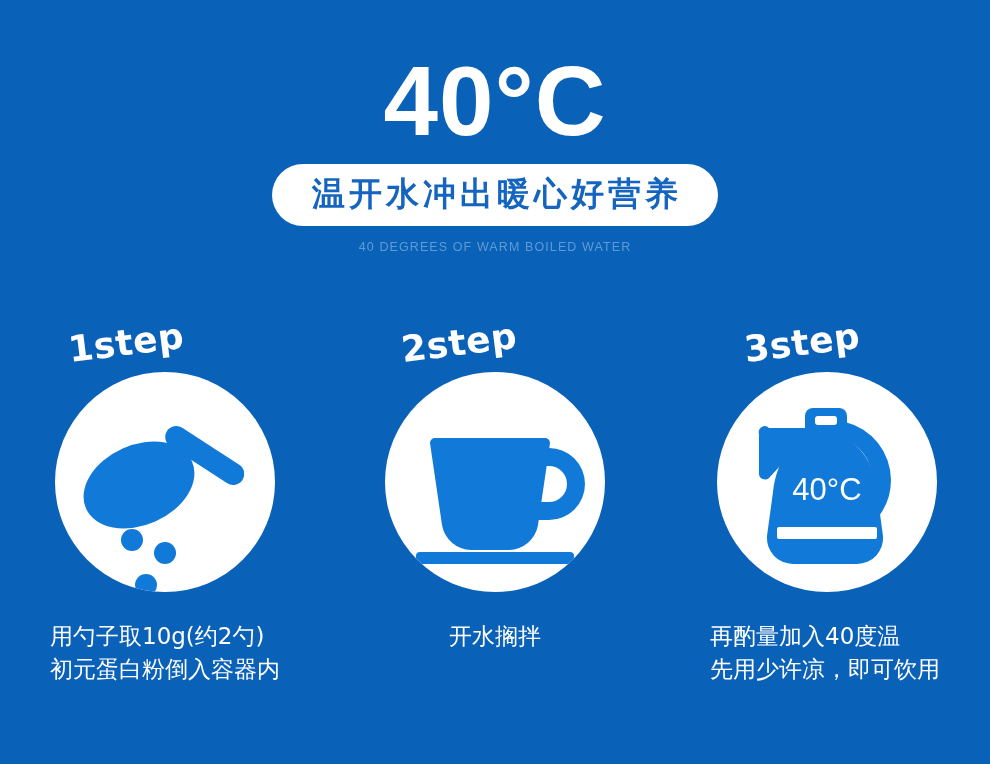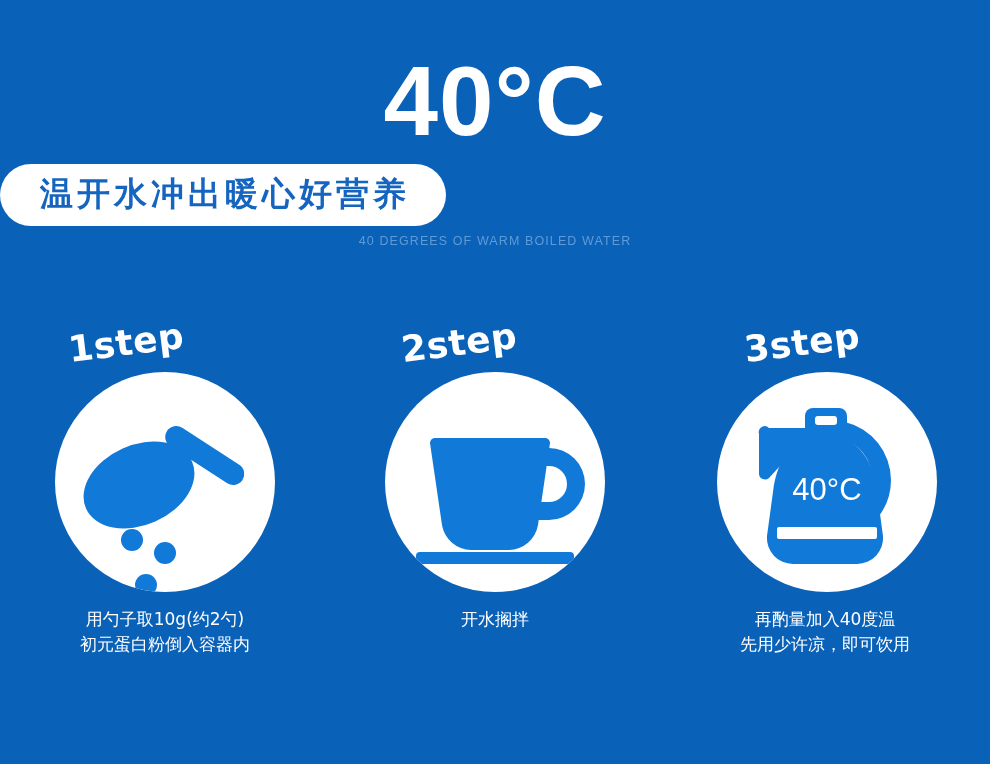--- a/index.html
+++ b/index.html
@@ -39,38 +39,38 @@
     line-height: 1.0;
     font-weight: bold;
     color: #ffffff;
     letter-spacing: 1px;
     font-family: "Liberation Sans", "DejaVu Sans", sans-serif;
   }
 
   .pill-wrap {
     margin-top: 14px;
     display: flex;
-    justify-content: flex-start;
+    justify-content: center;
   }
 
   .pill {
     background: #ffffff;
     color: #1565c0;
     border-radius: 40px;
     font-size: 33px;
     font-weight: bold;
     letter-spacing: 4px;
     padding: 9px 36px 12px 40px;
     line-height: 1.25;
     white-space: nowrap;
     font-family: "DejaVu Sans", "Liberation Sans", sans-serif;
   }
 
   .sub-en {
-    margin-top: 6px;
+    margin-top: 12px;
     color: #5e9bd6;
     font-size: 12.5px;
     letter-spacing: 1.1px;
     line-height: 1.55;
     font-family: "Liberation Sans", "DejaVu Sans", sans-serif;
   }
   .sub-en div { white-space: nowrap; }
 
   
   .steps {
@@ -109,25 +109,25 @@
     width: 220px;
     height: 220px;
     border-radius: 50%;
     background: #ffffff;
     position: relative;
     overflow: hidden;
   }
   .step3 .circle { margin-left: 4px; }
 
   .caption {
-    margin-top: 15px;
+    margin-top: 28px;
     color: #ffffff;
-    font-size: 17px;
+    font-size: 23px;
     line-height: 1.45;
-    text-align: center;
+    text-align: left;
     font-family: "DejaVu Sans", "Liberation Sans", sans-serif;
     white-space: nowrap;
   }
 
   
   .icon-svg { display: block; width: 220px; height: 220px; }
 </style>
 </head>
 <body>
 

